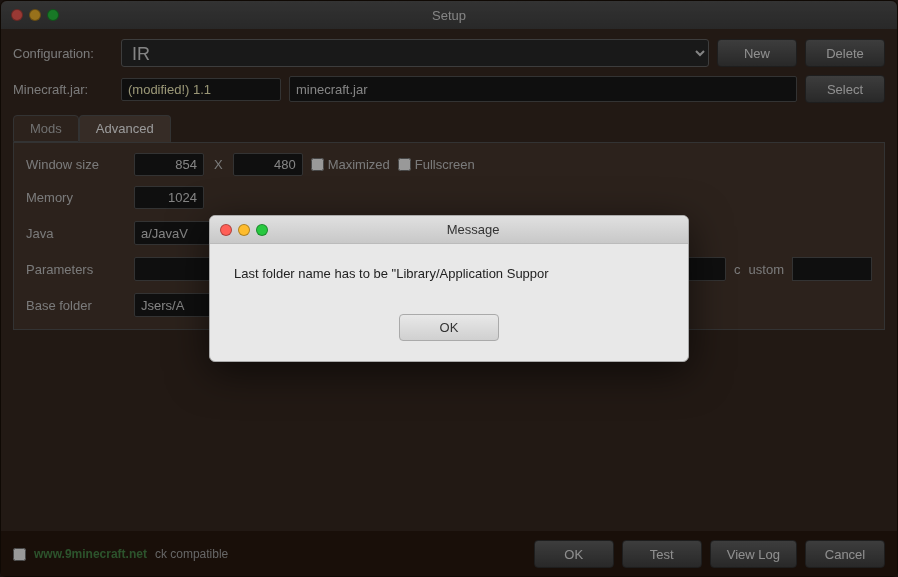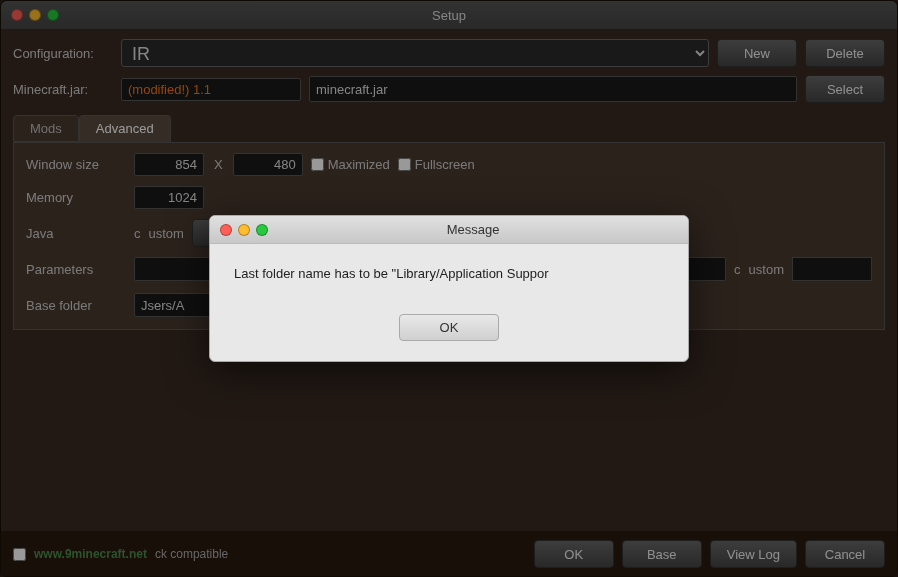--- a/index.html
+++ b/index.html
@@ -324,21 +324,21 @@
         <span class="label">Configuration:</span>
         <select class="dropdown">
           <option>IR</option>
         </select>
         <button class="btn">New</button>
         <button class="btn">Delete</button>
       </div>
 
       <div class="row">
         <span class="label">Minecraft.jar:</span>
-        <input class="text-input" type="text" style="width: 180px; color: #f97316;" value="(modified!) 1.1">
+        <input class="text-input" type="text" style="width: 160px; color: #fef9c3;" value="(modified!) 1.1">
         <input class="jar-path" type="text" value="minecraft.jar" style="">
         <button class="btn">Select</button>
       </div>
 
       <div>
         <div class="tabs">
           <div class="tab">Mods</div>
           <div class="tab active">Advanced</div>
         </div>
 
@@ -359,20 +359,21 @@
             </label>
           </div>
 
           <div class="advanced-row">
             <span class="label">Memory</span>
             <input class="small-input" type="text" value="1024" style="">
           </div>
 
           <div class="advanced-row">
             <span class="label">Java</span>
+            <input class="path-input" type="text" style="max-width: 120px;" value="a/JavaV">
             <span style="color:#ccc;">c</span>
               <span style="color:#ccc;">ustom</span>
             <button class="btn">Select</button>
           </div>
 
           <div class="advanced-row">
             <span class="label">Parameters</span>
             <input class="path-input" type="text" style="">
             <span style="color:#ccc;">c</span>
               <span style="color:#ccc;">ustom</span>
@@ -389,21 +390,21 @@
         </div>
       </div>
     </div>
 
     <div class="bottom-bar">
       <input type="checkbox" style="">
       <span class="watermark">www.9minecraft.net</span>
       <span class="compat-text">ck compatible</span>
       <div class="spacer"></div>
       <button class="btn">OK</button>
-      <button class="btn">Base</button>
+      <button class="btn">Test</button>
       <button class="btn">View Log</button>
       <button class="btn">Cancel</button>
     </div>
   </div>
 
   <div class="modal-overlay">
     <div class="modal">
       <div class="modal-titlebar">
         <div class="modal-buttons">
           <div class="modal-tb-btn modal-close"></div>

